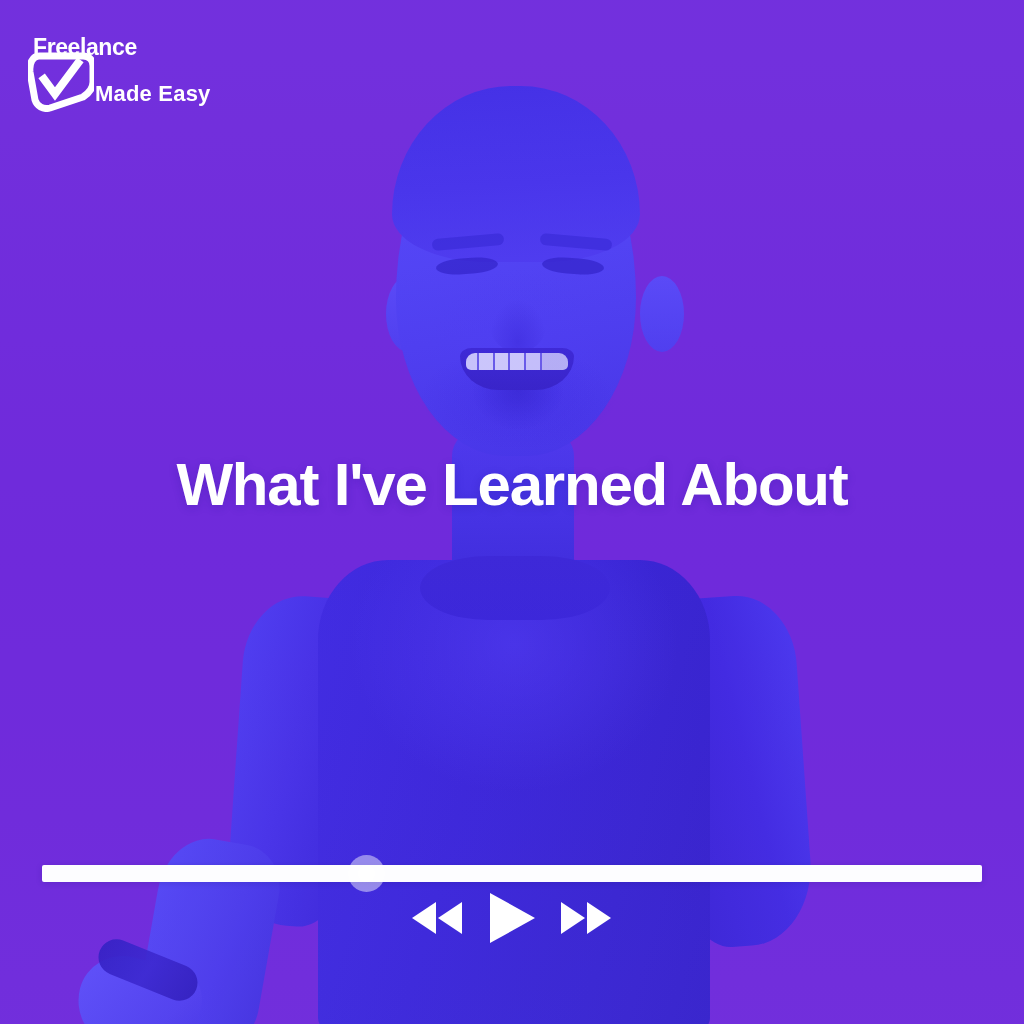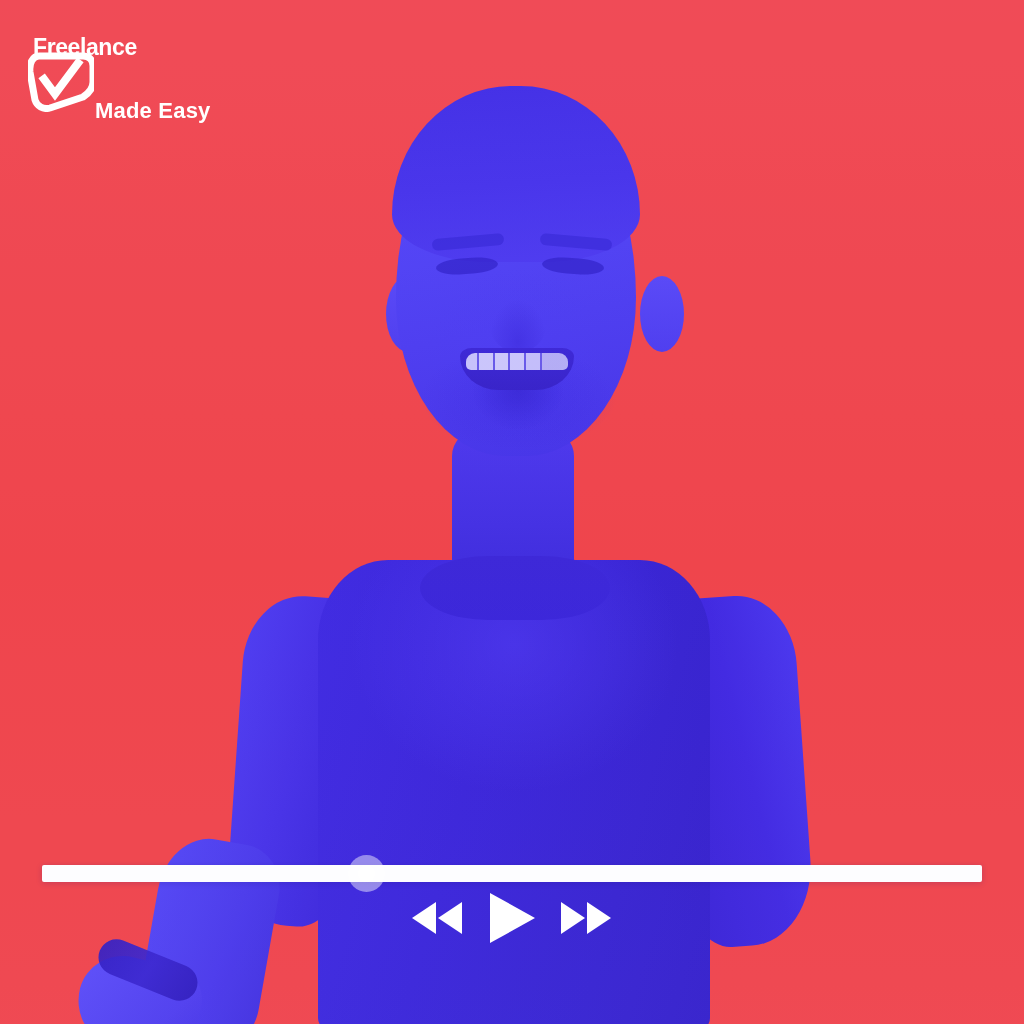--- a/index.html
+++ b/index.html
@@ -7,21 +7,21 @@
   body {
     font-family: "Liberation Sans", sans-serif;
     background: #5f60ff;
     overflow: hidden;
   }
 
   #poster {
     position: relative;
     width: 1024px;
     height: 1024px;
-    background: #ef4444;
+    background: #6d28d9;
     overflow: hidden;
   }
 
   
   .photo-layer { position:absolute; inset:0; overflow:hidden; }
 
   .torso {
     position:absolute;
     left: 318px; top: 560px;
     width: 392px; height: 470px;
@@ -186,21 +186,20 @@
     color:#fff; font-size:47px; font-weight:bold;
     letter-spacing:-2.2px; line-height:1;
     font-family:"Liberation Sans", sans-serif;
     white-space:nowrap;
   }
   .logo-made {
     position:absolute; left:71px; top:55px;
     color:#fff; font-size:22px; font-weight:bold;
     letter-spacing:.2px; line-height:1;
     font-family:"Liberation Sans", sans-serif;
-    margin-top:17px;
   }
 
   
   .headline {
     position:absolute;
     left:0; right:0; top:450px;
     text-align:center;
     color:#fff;
     font-family:"Liberation Sans", sans-serif;
     font-weight:bold;
@@ -279,20 +278,21 @@
     <div class="logo-mark">
       <svg width="66" height="60" viewBox="0 0 66 60" aria-hidden="true">
         <path d="M11 4 H55 C61 4 65 8 65 14 V30 C65 36 61 41 55 45 L22 56 C15 58 9 54 7 48 L2 20 C1 11 5 4 11 4 Z" fill="none" stroke="#ffffff" stroke-width="7" stroke-linejoin="round"></path>
         <path d="M16 27 L27 42 L50 11" fill="none" stroke="#ffffff" stroke-width="8" stroke-linecap="square" stroke-linejoin="miter"></path>
       </svg>
     </div>
     <div class="logo-made">Made Easy</div>
   </div>
 
   <div class="headline">
+    <span class="ln">What I've Learned About</span>
   </div>
 
   <div class="progress-track"></div>
   <div class="scrub-handle"></div>
 
   <div class="controls">
     <button class="ctrl">
       <span>
         <svg width="52" height="32" viewBox="0 0 52 32" aria-hidden="true">
           <polygon points="24,0 24,32 0,16" fill="#ffffff"></polygon>

